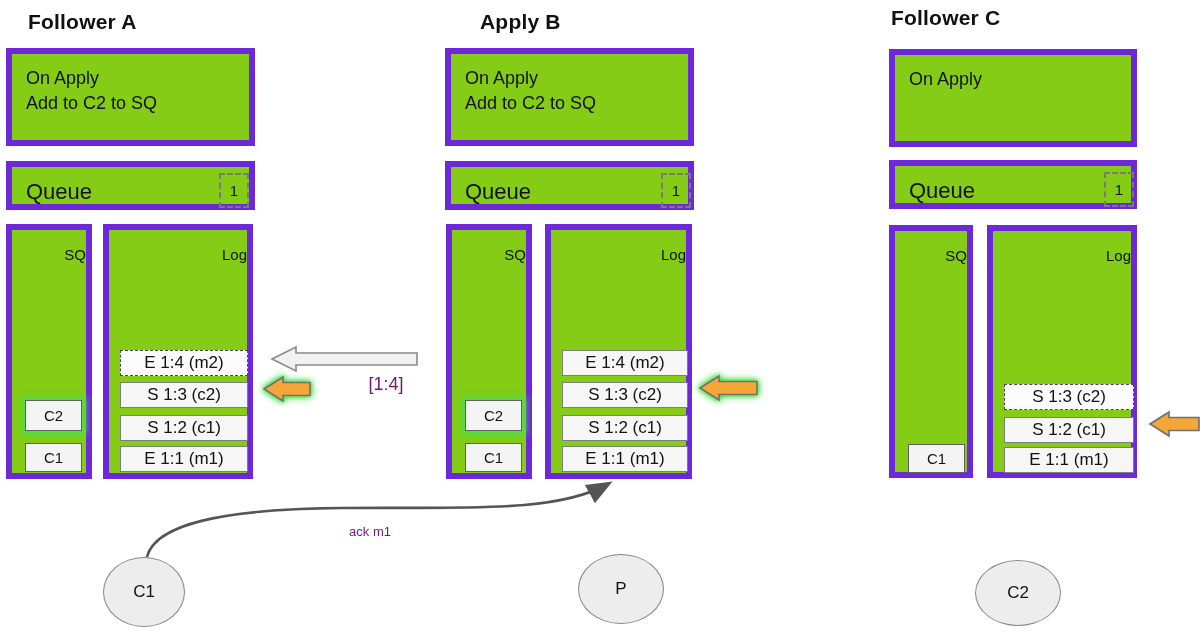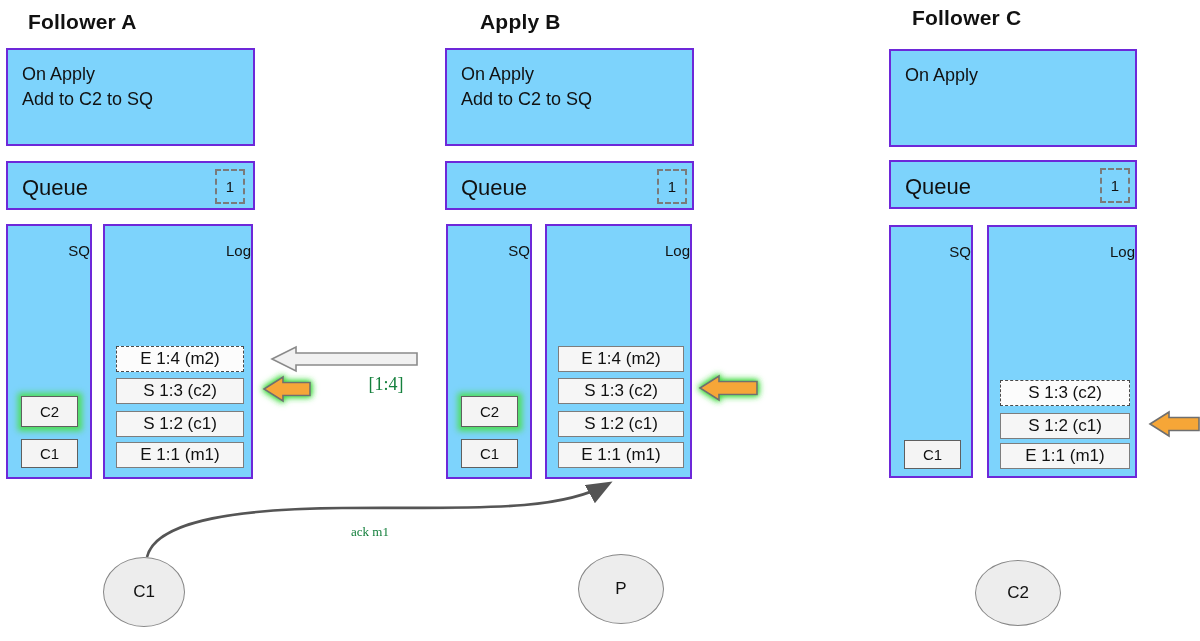--- a/index.html
+++ b/index.html
@@ -2,21 +2,21 @@
 <html><head>
 <meta charset="utf-8">
 <style>
   html,body { margin:0; padding:0; background:#ffffff; }
   #stage {
     position:relative; width:1200px; height:641px; overflow:hidden;
     font-family:"Liberation Sans", sans-serif; color:#111; background:#ffffff;
   }
   .node-title { position:absolute; font-weight:bold; font-size:21px; letter-spacing:.2px; }
   .box {
-    position:absolute; background:#7dd3fc; border:2px solid #6d28d9;
+    position:absolute; background:#84cc16; border:6px solid #6d28d9;
     box-sizing:border-box;
   }
   .onapply-line1 { position:absolute; left:14px; top:14px; font-size:18px; }
   .onapply-line2 { position:absolute; left:14px; top:39px; font-size:18px; }
   .queue-label { position:absolute; left:14px; top:12px; font-size:22px; }
   .queue-badge {
     position:absolute; border:2px dashed #7a7a7a; background:transparent;
     display:flex; align-items:center; justify-content:center; font-size:15px;
     box-sizing:border-box;
   }
@@ -30,21 +30,21 @@
     position:absolute; height:26px; background:#f6f6f6; border:1.6px solid #7d7d7d;
     display:flex; align-items:center; justify-content:center; font-size:17px;
     box-sizing:border-box;
   }
   .entry.dashed { border:1.7px dashed #4a4a4a; background:#fcfcfc; }
   .glow { box-shadow:0 0 6px 3.5px rgba(74,222,74,.92); }
   .circle {
     position:absolute; background:#ededed; border:1.5px solid #878787; border-radius:50%;
     display:flex; align-items:center; justify-content:center; font-size:17px;
   }
-  .float-label { position:absolute; text-align:center; font-size:18px; color:#15803d;font-family:Liberation Serif, serif; }
+  .float-label { position:absolute; text-align:center; font-size:18px; color:#701a75; }
   #arrow-layer { position:absolute; left:0; top:0; pointer-events:none; }
 </style>
 </head>
 <body>
 
 <div id="stage">
 
   <div class="node-title" style="left:28px; top:10px;">Follower A</div>
 
   <div class="box" style="left:6px; top:48px; width:249px; height:98px;">
@@ -90,21 +90,21 @@
   </div>
 
   <div class="box" style="left:545px; top:224px; width:147px; height:255px;">
     <div class="panel-label">Log</div>
     <div class="entry" style="left:11px; top:120px; width:126px;">E 1:4 (m2)</div>
     <div class="entry" style="left:11px; top:152px; width:126px;">S 1:3 (c2)</div>
     <div class="entry" style="left:11px; top:185px; width:126px;">S 1:2 (c1)</div>
     <div class="entry" style="left:11px; top:216px; width:126px;">E 1:1 (m1)</div>
   </div>
 
-  <div class="node-title" style="left:912px; top:6px;">Follower C</div>
+  <div class="node-title" style="left:891px; top:6px;">Follower C</div>
 
   <div class="box" style="left:889px; top:49px; width:248px; height:98px;">
     <div class="onapply-line1">On Apply</div>
   </div>
 
   <div class="box" style="left:889px; top:160px; width:248px; height:49px;">
     <div class="queue-label">Queue</div>
     <div class="queue-badge" style="left:209px; top:6px; width:30px; height:35px;">1</div>
   </div>
 

